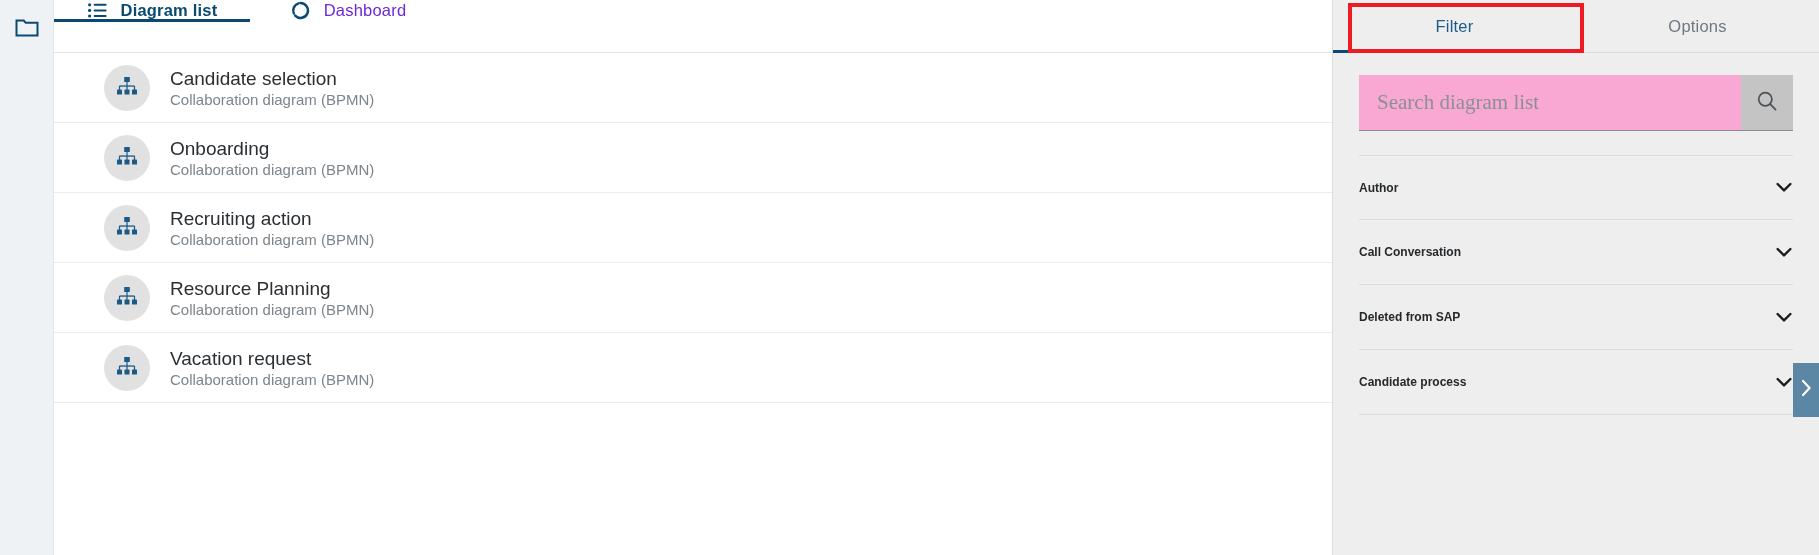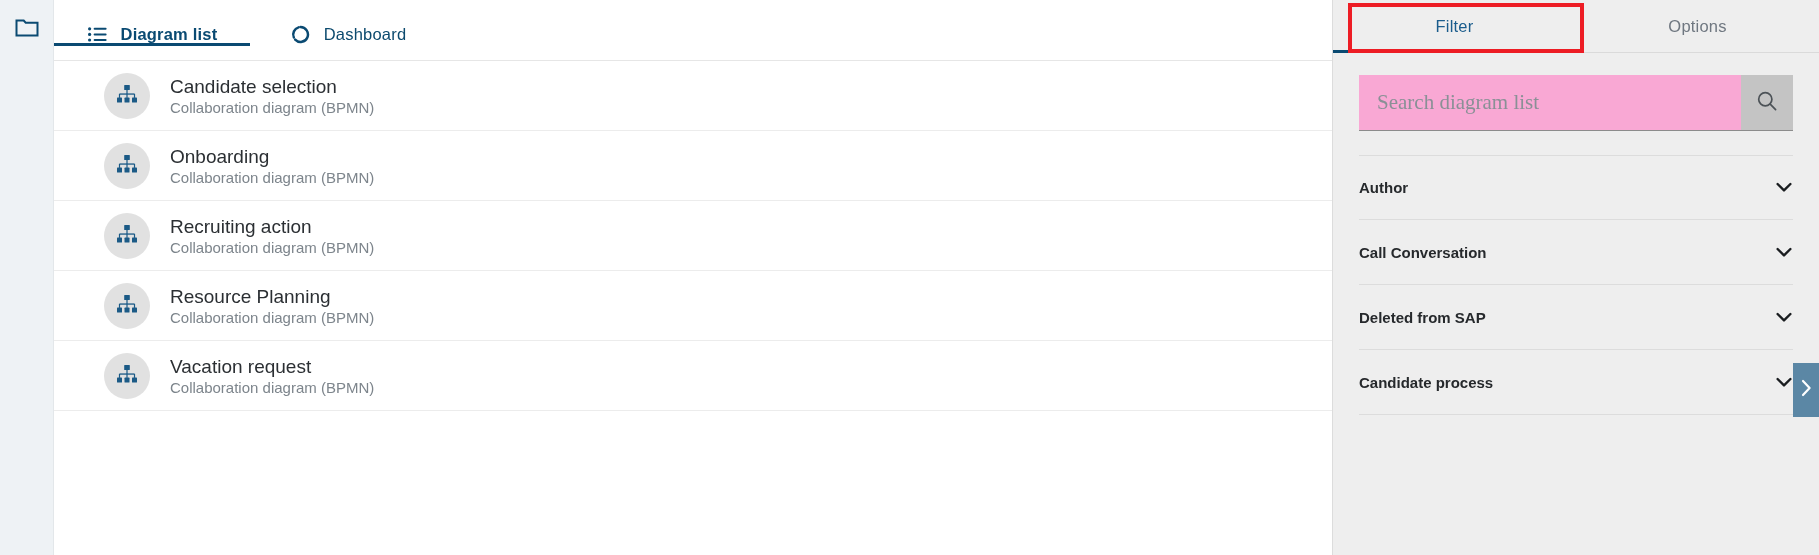--- a/index.html
+++ b/index.html
@@ -52,37 +52,36 @@
     flex-direction: column;
     background: #ffffff;
     border-right: 1px solid #dcdcdc;
     box-sizing: border-box;
   }
 
   .tabbar {
     height: 53px;
     flex: 0 0 53px;
     display: flex;
-    align-items: center;
+    align-items: flex-start;
     background: #ffffff;
     border-bottom: 1px solid #e6e6e6;
     box-sizing: border-box;
-    margin-top: 8px;
   }
   .tab {
     display: flex;
     align-items: center;
     justify-content: center;
     gap: 13px;
     padding: 0 26px;
     min-width: 196px;
     box-sizing: border-box;
     font-size: 16.5px;
     letter-spacing: .2px;
-    color: #0c4a6e;
+    color: #6d28d9;
     cursor: pointer;
     position: relative;
     background: transparent;
     border: 0;
     font-family: "Liberation Sans", sans-serif;
   }
   .tab.active {
     color: #0a4a72;
     font-weight: bold;
   }
@@ -231,21 +230,21 @@
     display: flex;
     align-items: center;
     justify-content: space-between;
     height: 65px;
     box-sizing: border-box;
     border-bottom: 1px solid #dcdcdc;
     cursor: pointer;
   }
   .facc:first-child { border-top: 1px solid #dcdcdc; }
   .facc-label {
-    font-size: 15px;
+    font-size: 12px;
     color: #26292c;
     font-weight: bold;
     white-space: nowrap;
   }
   .facc-chev {
     width: 18px;
     height: 18px;
     flex: 0 0 18px;
     display: flex;
     align-items: center;

